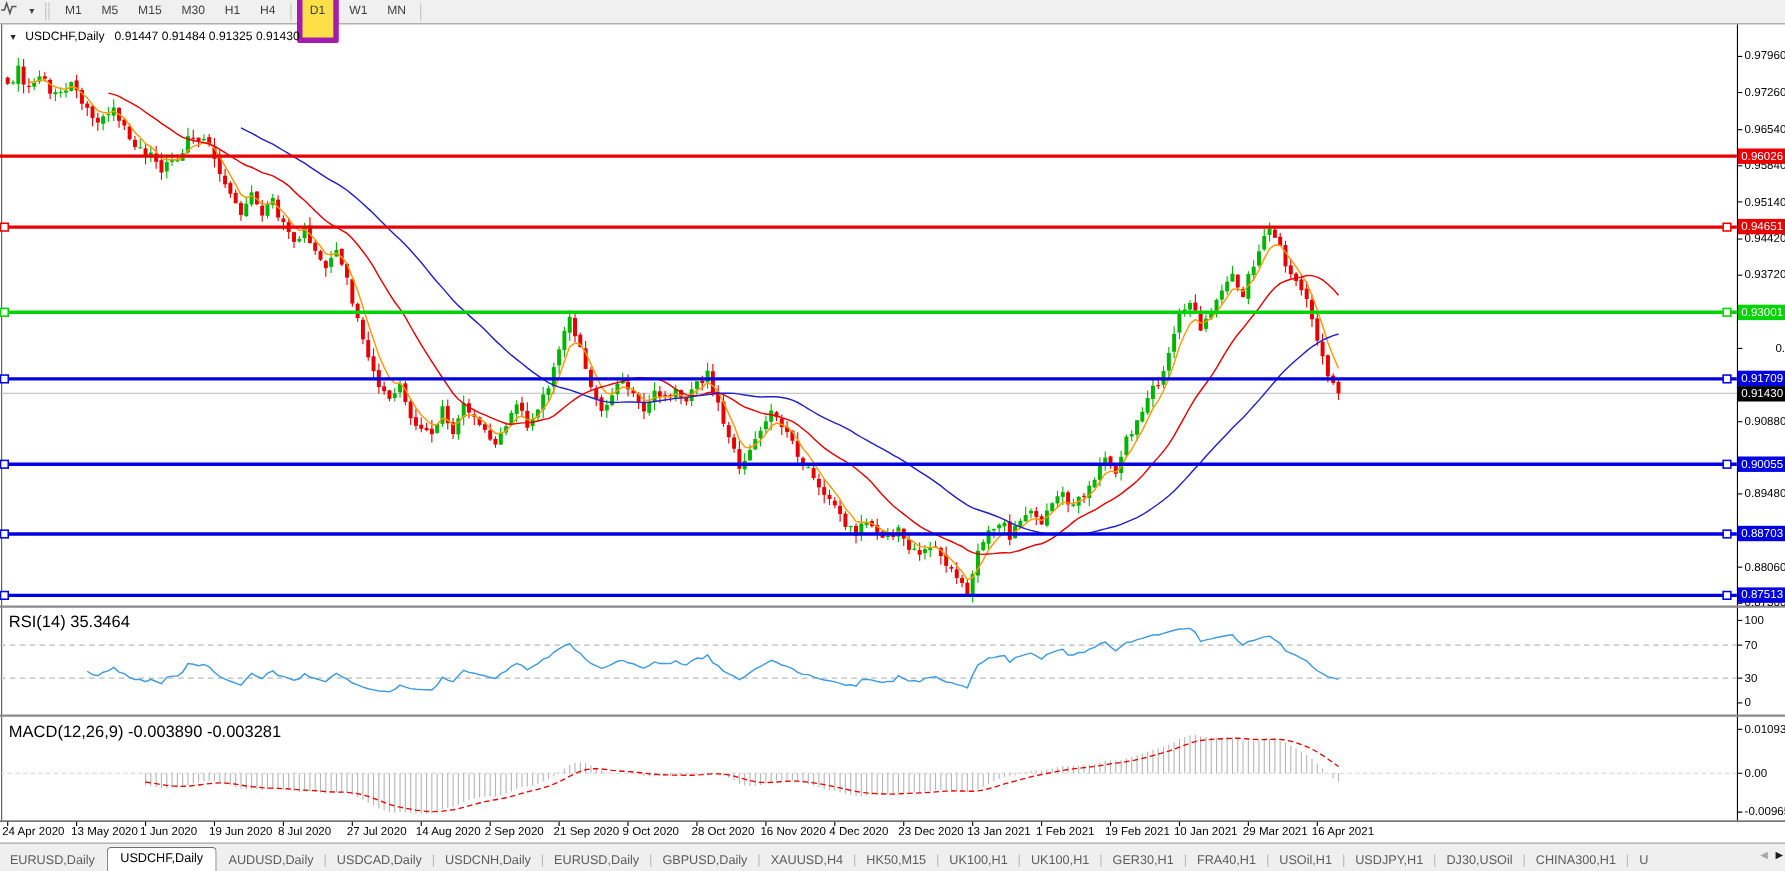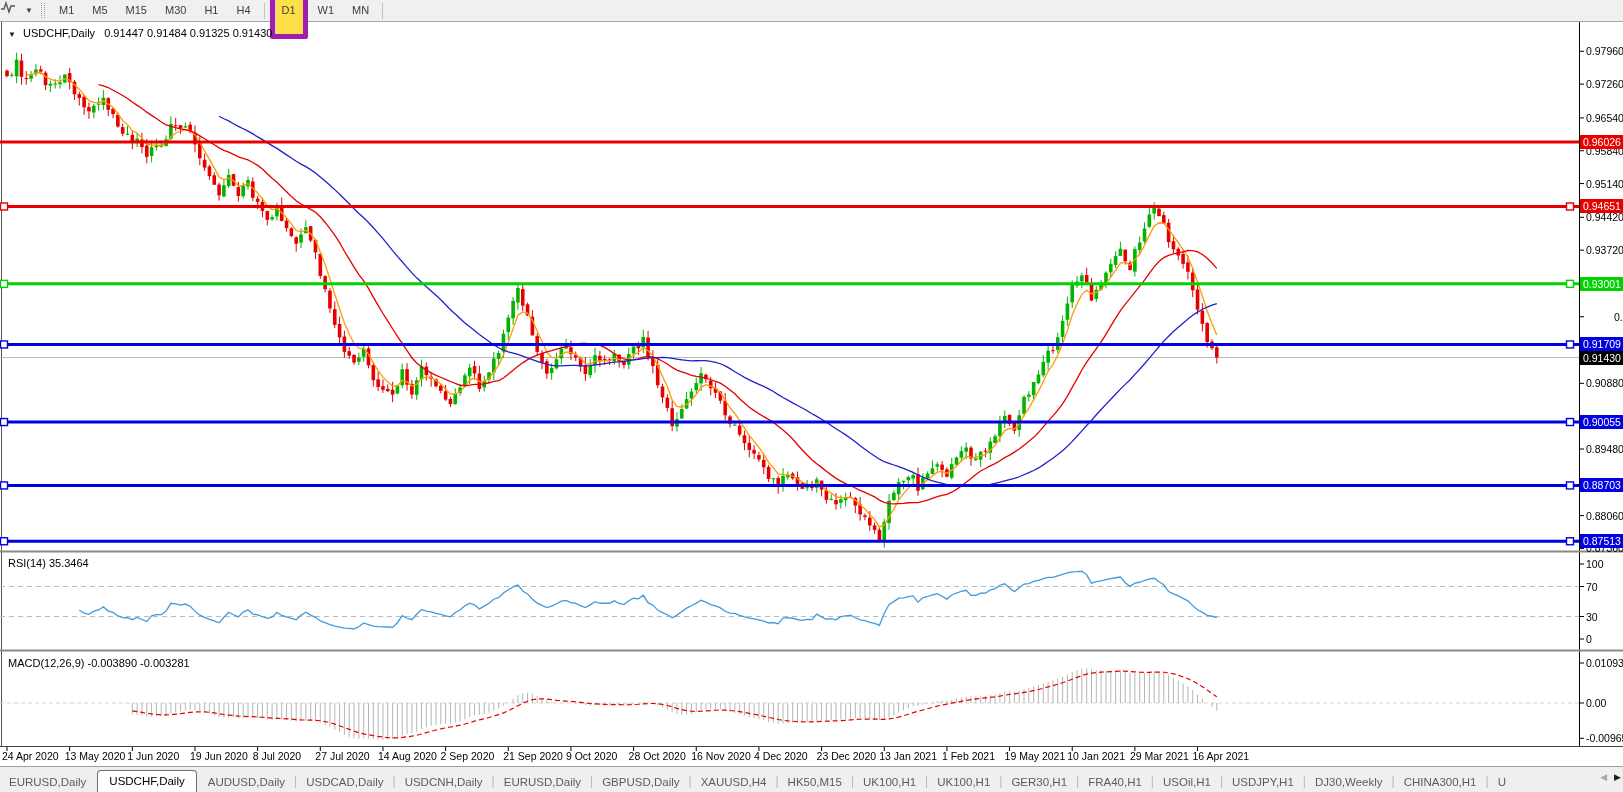--- a/index.html
+++ b/index.html
@@ -10,21 +10,21 @@
   .tb-icon{width:18px;height:15px;margin-left:4px;display:flex;align-items:center;justify-content:center;}
   .tb-caret{font-size:8px;color:#444;margin:0 2px;width:10px;text-align:center;}
   .tb-grip{height:15px;border-left:1px dotted #9a9a9a;border-right:1px dotted #9a9a9a;width:2px;margin:0 5px;}
   .tb-sep{height:16px;border-left:1px solid #c2c2c2;margin:0 4px;}
   .tf-btn{font-size:11px;color:#3d3d3d;padding:17px 7px;margin:0 1px;border:1px solid transparent;
     border-radius:2px;line-height:13px;cursor:default;}
   .tf-btn.active{background:#fde047;border:5px solid #a21caf;box-shadow:inset 1px 1px 1px #d7d7d7;}
   
   #chart-title{position:absolute;left:8px;top:27px;font-size:11px;color:#000;z-index:5;white-space:nowrap;}
   #chart-title .tri{font-size:8px;color:#222;margin-right:4px;}
-  .ind-label{position:absolute;left:8px;font-size:11px;color:#000;z-index:5;white-space:nowrap;}
+  .ind-label{position:absolute;left:8px;font-size:15px;color:#000;z-index:5;white-space:nowrap;}
   .px-label{position:absolute;left:1586px;font-size:10.5px;color:#000;z-index:4;white-space:nowrap;}
   .px-tag{position:absolute;left:1580px;width:42px;height:14px;line-height:14px;font-size:10.5px;
     color:#fff;padding-left:3px;z-index:6;white-space:nowrap;}
   .dt-label{position:absolute;top:750px;font-size:10.5px;color:#000;z-index:4;white-space:nowrap;}
   
   #tabbar{position:absolute;left:0;top:766px;width:1623px;height:26px;background:#efefef;
     border-top:1px solid #9f9f9f;display:flex;align-items:flex-end;overflow:hidden;}
   .tab{font-size:11.5px;color:#5c5c5c;padding:4px 9px 5px 9px;white-space:nowrap;cursor:default;}
   .tab.active{background:#fff;border:1px solid #6f6f6f;border-bottom:none;border-radius:4px 4px 0 0;
     color:#000;padding:4px 11px 6px 11px;margin:0 2px;}
@@ -931,21 +931,21 @@
     <div class="dt-label" style="left: 377.96px;">14 Aug 2020</div>
     <div class="dt-label" style="left: 440.62px; text-align: right;">2 Sep 2020</div>
     <div class="dt-label" style="left: 503.28px;">21 Sep 2020</div>
     <div class="dt-label" style="left: 565.94px;">9 Oct 2020</div>
     <div class="dt-label" style="left: 628.6px;">28 Oct 2020</div>
     <div class="dt-label" style="left: 691.26px;">16 Nov 2020</div>
     <div class="dt-label" style="left: 753.92px;">4 Dec 2020</div>
     <div class="dt-label" style="left: 816.58px;">23 Dec 2020</div>
     <div class="dt-label" style="left: 879.24px;">13 Jan 2021</div>
     <div class="dt-label" style="left: 941.9px;">1 Feb 2021</div>
-    <div class="dt-label" style="left: 1004.56px;">19 May 2021</div>
+    <div class="dt-label" style="left: 1004.56px;">19 Feb 2021</div>
     <div class="dt-label" style="left: 1067.22px;">10 Jan 2021</div>
     <div class="dt-label" style="left: 1129.88px;">29 Mar 2021</div>
     <div class="dt-label" style="left: 1192.54px;">16 Apr 2021</div>
   </div>
 
 <div id="tabbar">
     <div class="tab">EURUSD,Daily</div>
     <div class="tab active">USDCHF,Daily</div>
     <div class="tab">AUDUSD,Daily</div>
     <div class="tab-sep">|</div>
@@ -966,21 +966,21 @@
     <div class="tab">UK100,H1</div>
     <div class="tab-sep">|</div>
     <div class="tab">GER30,H1</div>
     <div class="tab-sep">|</div>
     <div class="tab">FRA40,H1</div>
     <div class="tab-sep">|</div>
     <div class="tab">USOil,H1</div>
     <div class="tab-sep">|</div>
     <div class="tab">USDJPY,H1</div>
     <div class="tab-sep">|</div>
-    <div class="tab">DJ30,Weekly</div>
+    <div class="tab">DJ30,USOil</div>
     <div class="tab-sep">|</div>
     <div class="tab">CHINA300,H1</div>
     <div class="tab-sep">|</div>
     <div class="tab">U</div>
   </div>
 <div id="tab-arrows">
   <span id="arrow-left" style="color:#a8a8a8;">◀</span>
   <span id="arrow-right" style="color:#1c1c1c;">▶</span>
 </div>
 

